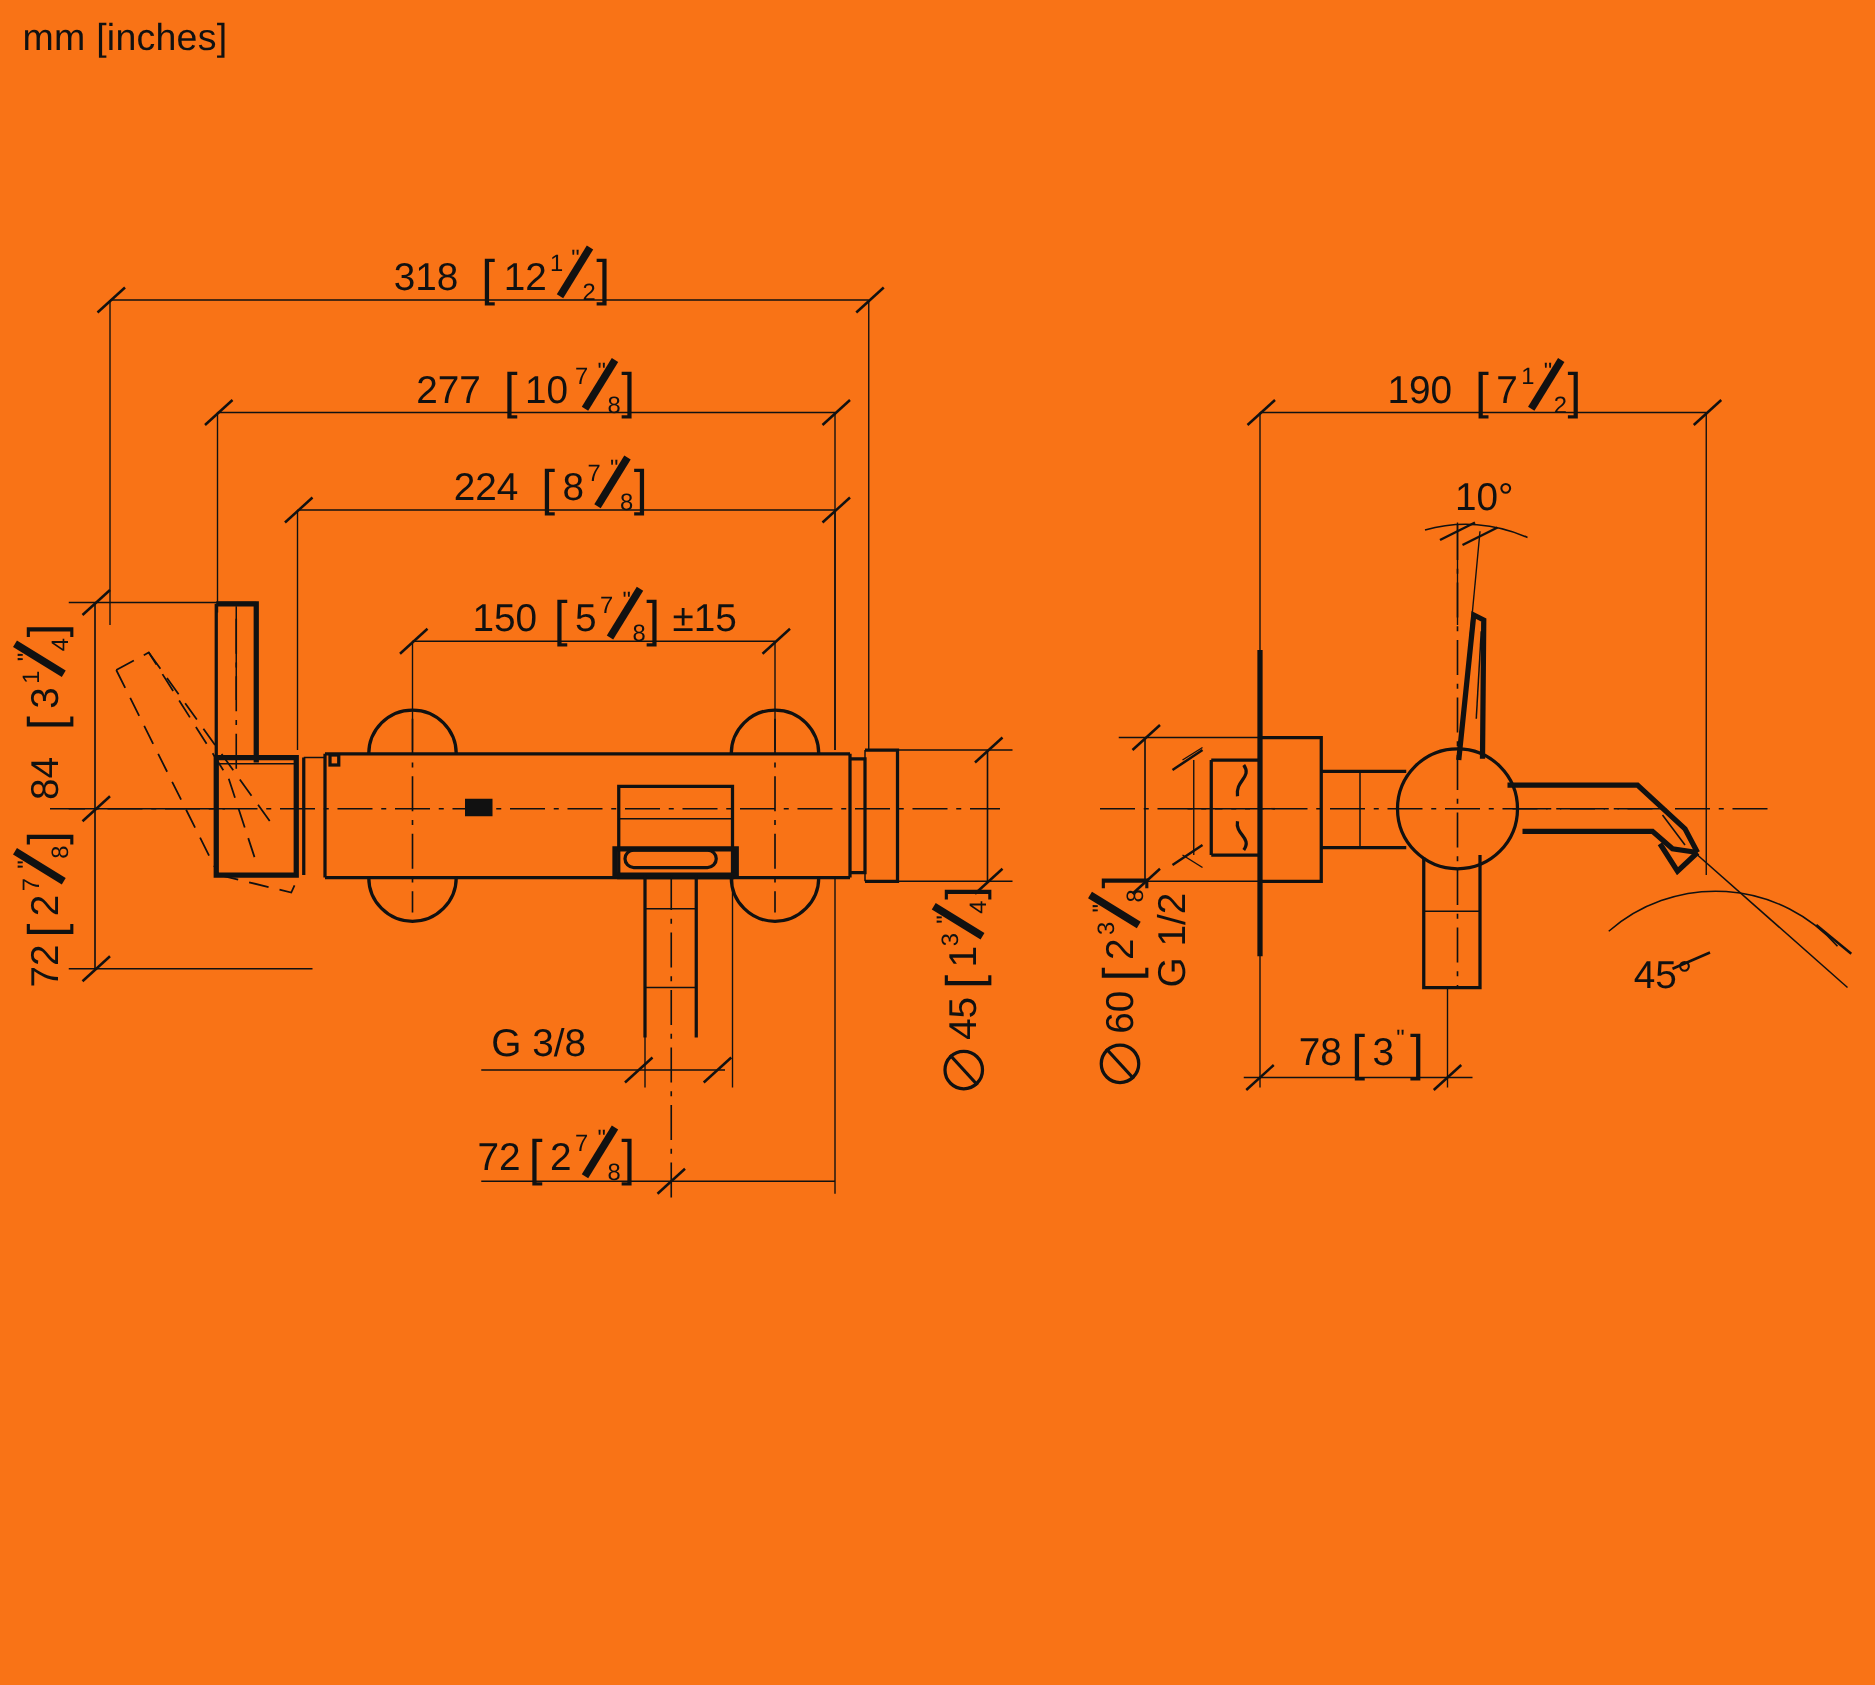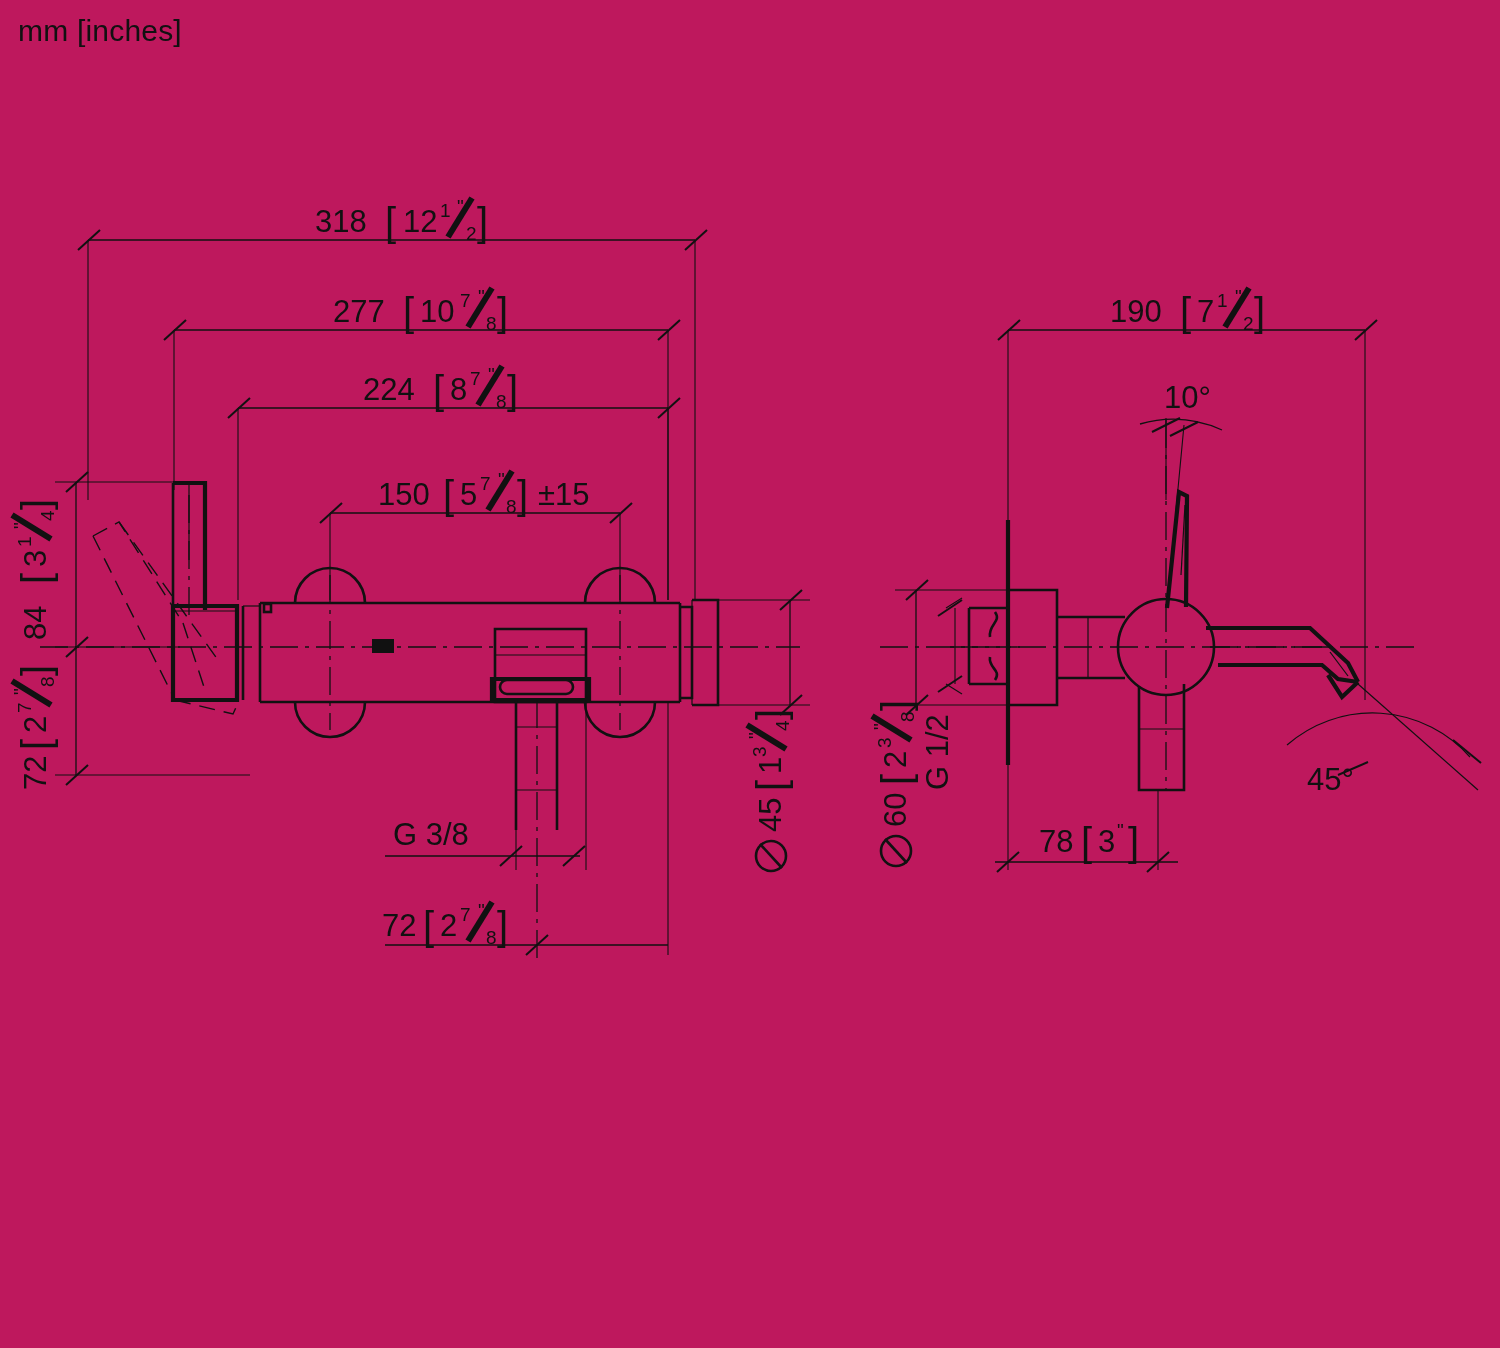--- a/index.html
+++ b/index.html
@@ -1,17 +1,17 @@
 <!DOCTYPE html>
 <html><head>
 <meta charset="utf-8">
 <style>
   html,body{margin:0;padding:0;background:#ffffff;}
   body{width:1500px;height:1348px;font-family:"Liberation Sans",sans-serif;color:#000;}
-  #stage{position:relative;width:1500px;height:1348px;overflow:hidden;background:#be185d;}
+  #stage{position:relative;width:1500px;height:1348px;overflow:hidden;background:#f97316;}
   #unitsLabel{position:absolute;left:18px;top:14px;font-size:30px;letter-spacing:.2px;color:#111;}
   svg{position:absolute;left:0;top:0;}
   text{font-family:"Liberation Sans",sans-serif;fill:#111;}
   .dimtxt{font-size:31px;}
   .num{font-size:31px;}
   .sup{font-size:19px;}
   .sub{font-size:19px;}
   .brk{font-size:40px;}
   .obj{fill:none;stroke:#111;stroke-width:2.6;stroke-linejoin:miter;stroke-linecap:butt;}
   .objthick{fill:none;stroke:#111;stroke-width:4.2;}

